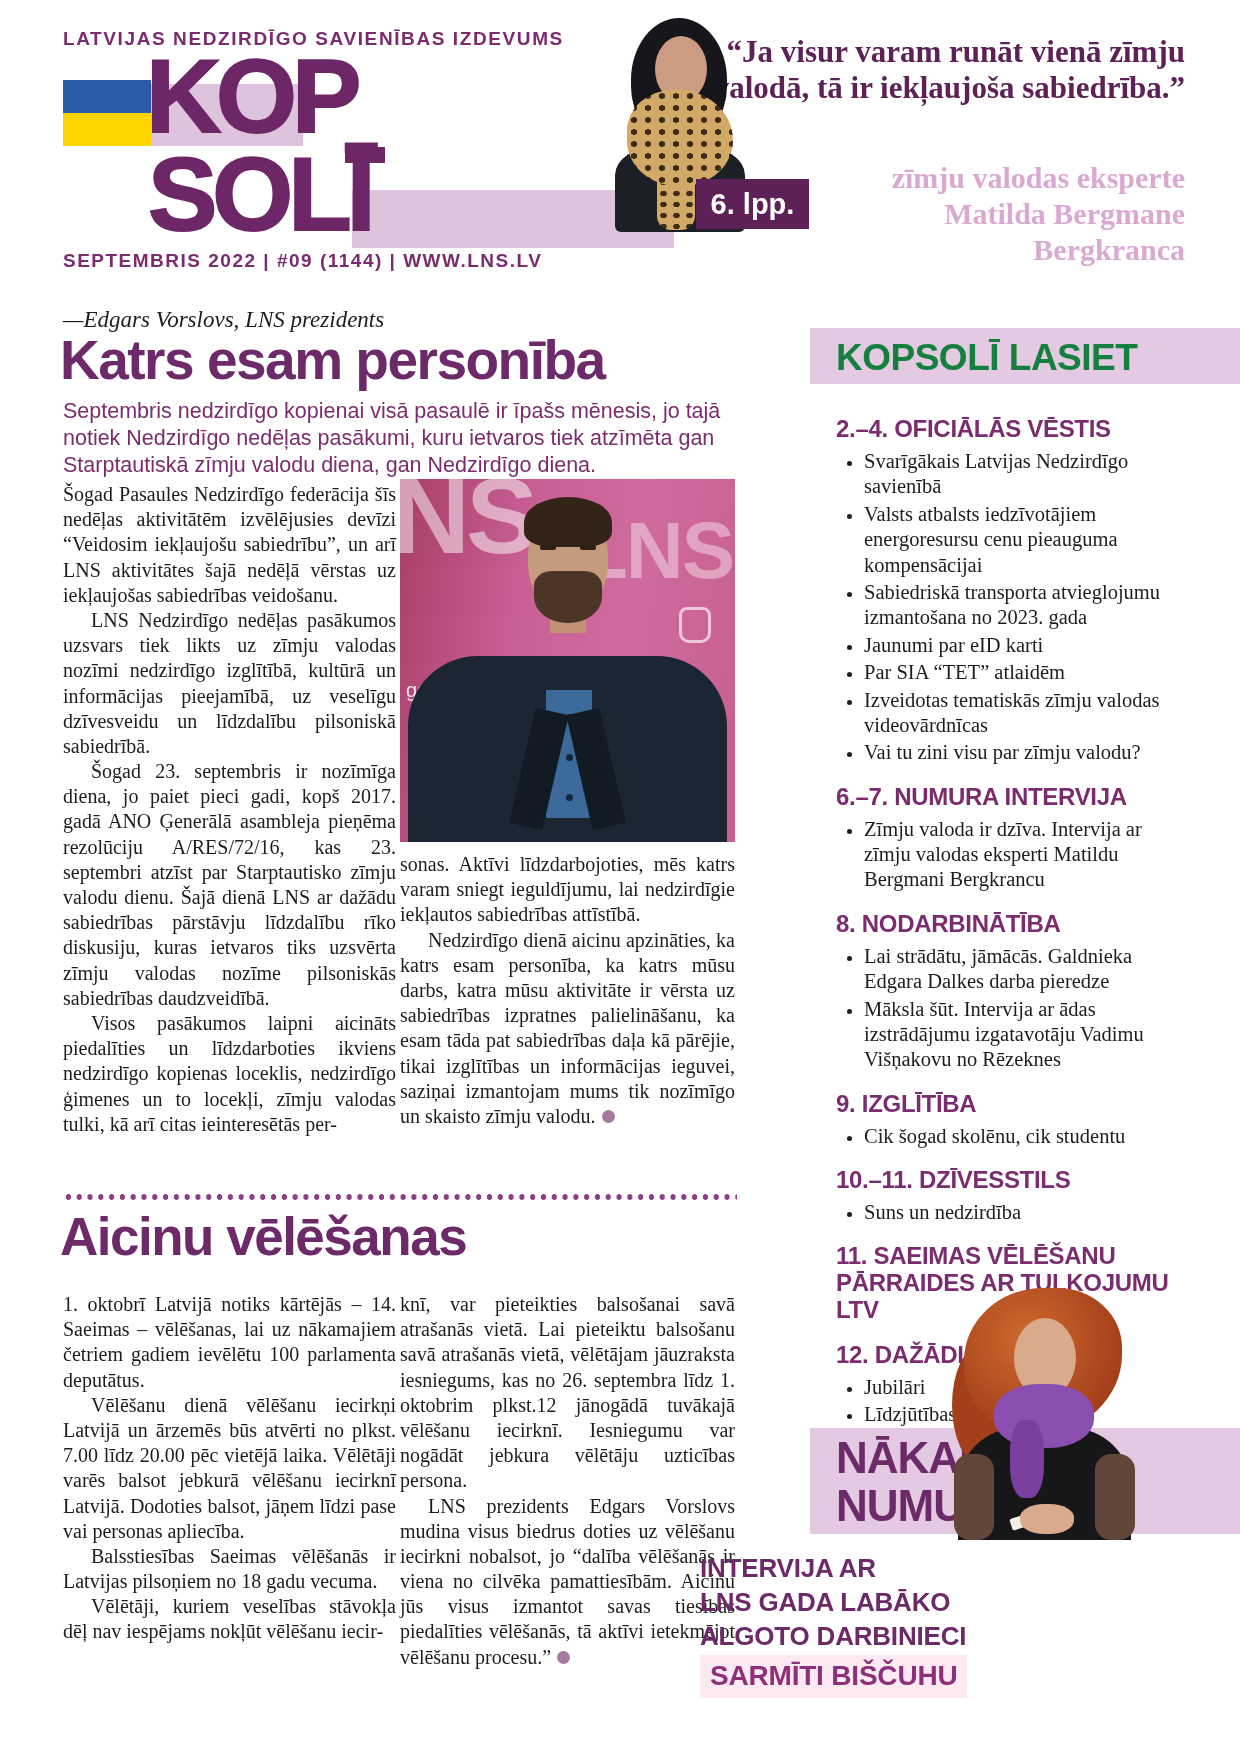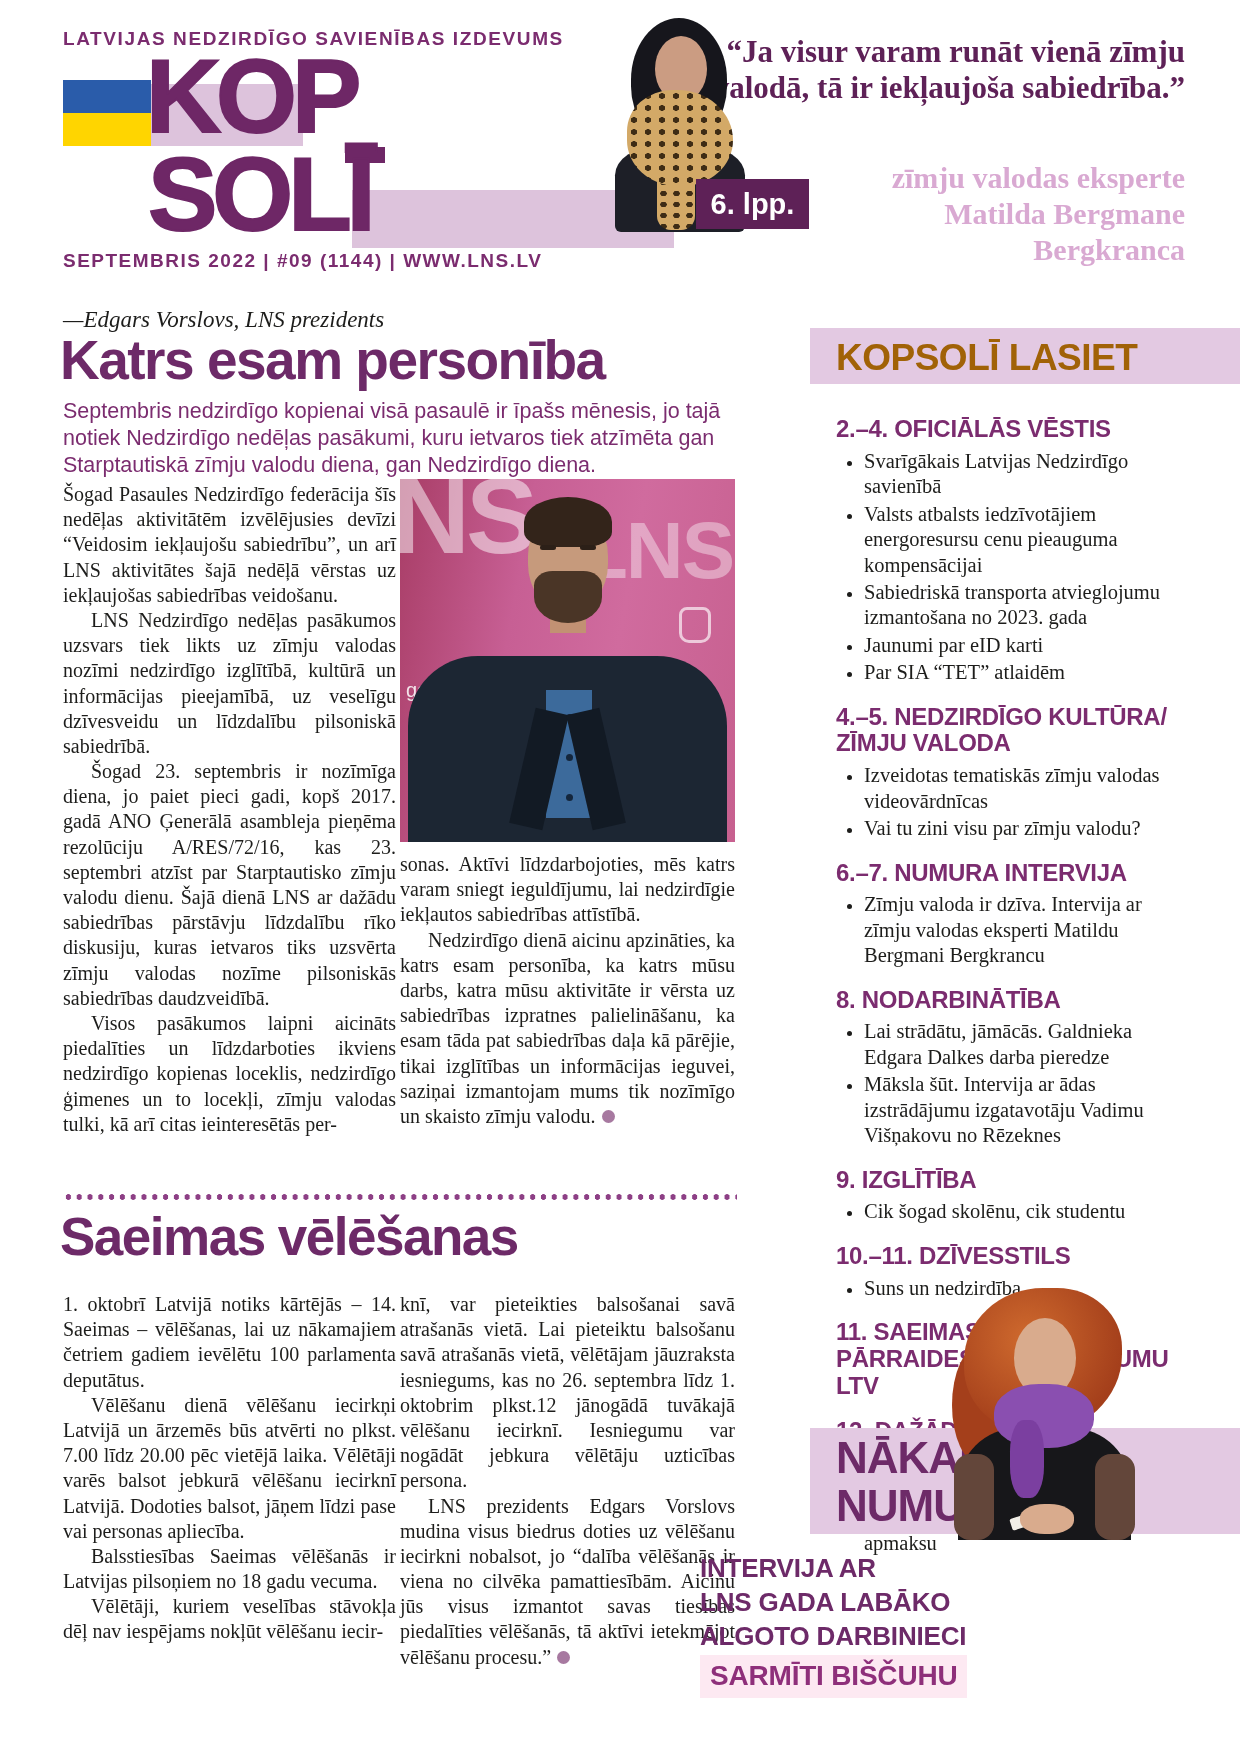--- a/index.html
+++ b/index.html
@@ -76,21 +76,21 @@
   .divider{left:63px;top:1192px;width:674px;height:10px;
            background-image:radial-gradient(circle,#8d3f85 2.6px,transparent 3px);background-size:10.8px 10px;background-repeat:repeat-x;}
 
   
   .a2-title{left:60px;top:1206px;font-size:53px;font-weight:700;letter-spacing:-1.5px;color:#6d2a68;}
   .a2-col1{left:63px;top:1292px;width:333px;}
   .a2-col2{left:400px;top:1292px;width:335px;}
 
   
   .sb-band{left:810px;top:328px;width:430px;height:56px;background:#e3c9e2;}
-  .sb-header{left:836px;top:332px;font-size:37px;font-weight:700;letter-spacing:-0.5px;color:#a16207;line-height:52px;}
+  .sb-header{left:836px;top:332px;font-size:37px;font-weight:700;letter-spacing:-0.5px;color:#15803d;line-height:52px;}
   .sb-content{left:836px;top:398px;width:344px;}
   .sb-content h3{margin:18px 0 6px;font-size:24px;font-weight:700;line-height:1.12;letter-spacing:-0.3px;color:#7b2c6f;}
   .sb-content ul{margin:0;padding-left:28px;}
   .sb-content li{font-family:"Liberation Serif",serif;font-size:20.5px;line-height:1.24;color:#1d1d1b;margin-bottom:2px;}
   .sb-content li::marker{color:#1d1d1b;font-size:0.85em;}
 
   .next-band{left:810px;top:1428px;width:430px;height:106px;background:#e3c9e2;z-index:1;}
   .next-title{left:836px;top:1434px;font-size:44px;font-weight:700;letter-spacing:-1px;color:#6d2a68;line-height:1.1;z-index:2;}
 
   
@@ -180,21 +180,21 @@
     <div class="e-beard"></div>
   </div>
 
   <div class="abs bodycol a1-col2">
     <p>sonas. Aktīvi līdzdarbojoties, mēs katrs varam sniegt ieguldījumu, lai nedzirdīgie iekļautos sabiedrības attīstībā.</p>
     <p class="ind"><span>Nedzirdīgo dienā aicinu apzināties, ka katrs esam personība, ka katrs mūsu darbs, katra mūsu aktivitāte ir vērsta uz sabiedrības izpratnes palielināšanu, ka esam tāda pat sabiedrības daļa kā pārējie, tikai izglītības un informācijas ieguvei, saziņai izmantojam mums tik nozīmīgo un skaisto zīmju valodu.</span><span class="end-dot"></span></p>
   </div>
 
   <div class="abs divider"></div>
 
-  <div class="abs a2-title">Saeimas vēlēšanas</div>
+  <div class="abs a2-title">Aicinu vēlēšanas</div>
   <div class="abs bodycol a2-col1">
     <p>1. oktobrī Latvijā notiks kārtējās – 14. Saeimas – vēlēšanas, lai uz nākamajiem četriem gadiem ievēlētu 100 parlamenta deputātus.</p>
     <p class="ind">Vēlēšanu dienā vēlēšanu iecirkņi Latvijā un ārzemēs būs atvērti no plkst. 7.00 līdz 20.00 pēc vietējā laika. Vēlētāji varēs balsot jebkurā vēlēšanu iecirknī Latvijā. Dodoties balsot, jāņem līdzi pase vai personas apliecība.</p>
     <p class="ind">Balsstiesības Saeimas vēlēšanās ir Latvijas pilsoņiem no 18 gadu vecuma.</p>
     <p class="ind">Vēlētāji, kuriem veselības stāvokļa dēļ nav iespējams nokļūt vēlēšanu iecir-</p>
   </div>
   <div class="abs bodycol a2-col2">
     <p>knī, var pieteikties balsošanai savā atrašanās vietā. Lai pieteiktu balsošanu savā atrašanās vietā, vēlētājam jāuzraksta iesniegums, kas no 26. septembra līdz 1. oktobrim plkst.12 jānogādā tuvākajā vēlēšanu iecirknī. Iesniegumu var nogādāt jebkura vēlētāju uzticības persona.</p>
     <p class="ind"><span>LNS prezidents Edgars Vorslovs mudina visus biedrus doties uz vēlēšanu iecirkni nobalsot, jo “dalība vēlēšanās ir viena no cilvēka pamattiesībām. Aicinu jūs visus izmantot savas tiesības piedalīties vēlēšanās, tā aktīvi ietekmējot vēlēšanu procesu.”</span><span class="end-dot"></span></p>
   </div>
@@ -207,21 +207,20 @@
       <h3>2.–4. OFICIĀLĀS VĒSTIS</h3>
       <ul>
         <li>Svarīgākais Latvijas Nedzirdīgo savienībā</li>
         <li>Valsts atbalsts iedzīvotājiem energoresursu cenu pieauguma kompensācijai</li>
         <li>Sabiedriskā transporta atvieglojumu izmantošana no 2023. gada</li>
         <li>Jaunumi par eID karti</li>
         <li>Par SIA “TET” atlaidēm</li>
       </ul>
     </div>
     <div class="sb-section">
-      <h3>4.–5. NEDZIRDĪGO KULTŪRA/ ZĪMJU VALODA</h3>
       <ul>
         <li>Izveidotas tematiskās zīmju valodas videovārdnīcas</li>
         <li>Vai tu zini visu par zīmju valodu?</li>
       </ul>
     </div>
     <div class="sb-section">
       <h3>6.–7. NUMURA INTERVIJA</h3>
       <ul>
         <li>Zīmju valoda ir dzīva. Intervija ar zīmju valodas eksperti Matildu Bergmani Bergkrancu</li>
       </ul>

